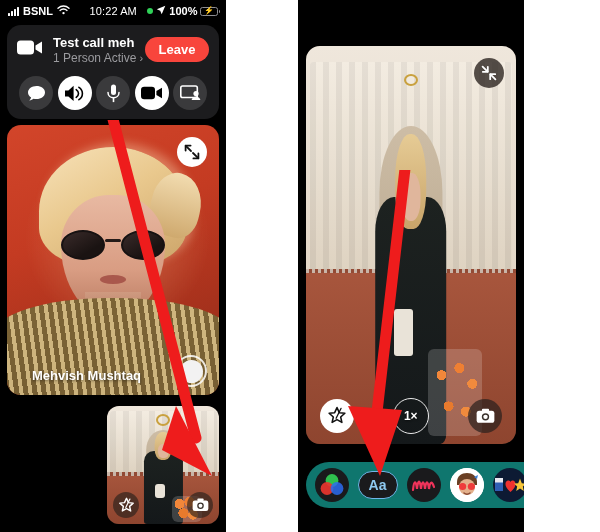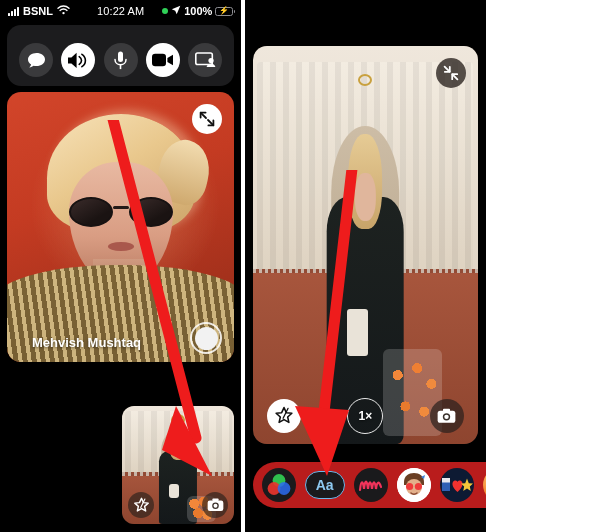--- a/index.html
+++ b/index.html
@@ -4,23 +4,24 @@
 <style>
   * { box-sizing: border-box; margin: 0; padding: 0; }
   html, body {
     width: 600px; height: 532px;
     background: #ffffff;
     font-family: "Liberation Sans", sans-serif;
     overflow: hidden;
   }
   .screens {
     position: relative;
-    width: 486px; height: 532px;
+    width: 524px; height: 532px;
     display: flex;
     background: #ffffff;
+    gap: 34px;
   }
 
   
   .panel {
     position: relative;
     height: 532px;
     background: #000000;
     overflow: hidden;
   }
   .panel.left  { width: 298px; }
@@ -338,21 +339,21 @@
     background: rgba(40,32,28,.7);
     display: flex; align-items: center; justify-content: center;
     cursor: pointer;
   }
 
   
   .effects-tray {
     position: absolute;
     left: 8px; right: 0; bottom: 24px;
     height: 46px;
-    background: #b91c1c;
+    background: #0f766e;
     border-radius: 23px 0 0 23px;
     display: flex; align-items: center;
     padding: 0 9px;
     gap: 9px;
     overflow: hidden;
   }
   .eff {
     flex: 0 0 auto;
     width: 34px; height: 34px; border-radius: 50%;
     display: flex; align-items: center; justify-content: center;
@@ -416,20 +417,36 @@
         </span>
         <span class="carrier">100%</span>
         <span class="battery">
           <span class="fill"></span>
           <span class="bolt">⚡</span>
         </span>
       </div>
     </div>
 
     <div class="call-card">
+      <div class="call-top">
+        <span class="call-icon">
+          <svg width="26" height="17" viewBox="0 0 26 17">
+            <rect x="0" y="1.5" width="17" height="14" rx="3.5" fill="#fff"></rect>
+            <path d="M18.5 6.5 25 2.5v12l-6.5-4z" fill="#fff"></path>
+          </svg>
+        </span>
+        <span class="call-meta">
+          <span class="call-title">Test call meh</span>
+          <span class="call-sub">
+            <span>1 Person Active</span>
+            <span class="chev">›</span>
+          </span>
+        </span>
+        <button class="leave-btn">Leave</button>
+      </div>
 
       <div class="call-controls">
         <div class="ctrl">
           <svg width="17" height="15" viewBox="0 0 17 15">
             <path d="M8.5 0C3.9 0 0 2.8 0 6.4c0 2 1.2 3.8 3.1 5-.2 1-.8 2.1-1.8 3 1.9-.3 3.3-1 4.2-1.7.9.2 1.9.3 3 .3 4.6 0 8.5-2.8 8.5-6.6S13.1 0 8.5 0z" fill="#fff"></path>
           </svg>
         </div>
         <div class="ctrl active">
           <svg width="20" height="17" viewBox="0 0 20 17">
             <path d="M0 5.6h3.4L8.6.8v15.2L3.4 11.4H0z" fill="#000"></path>

